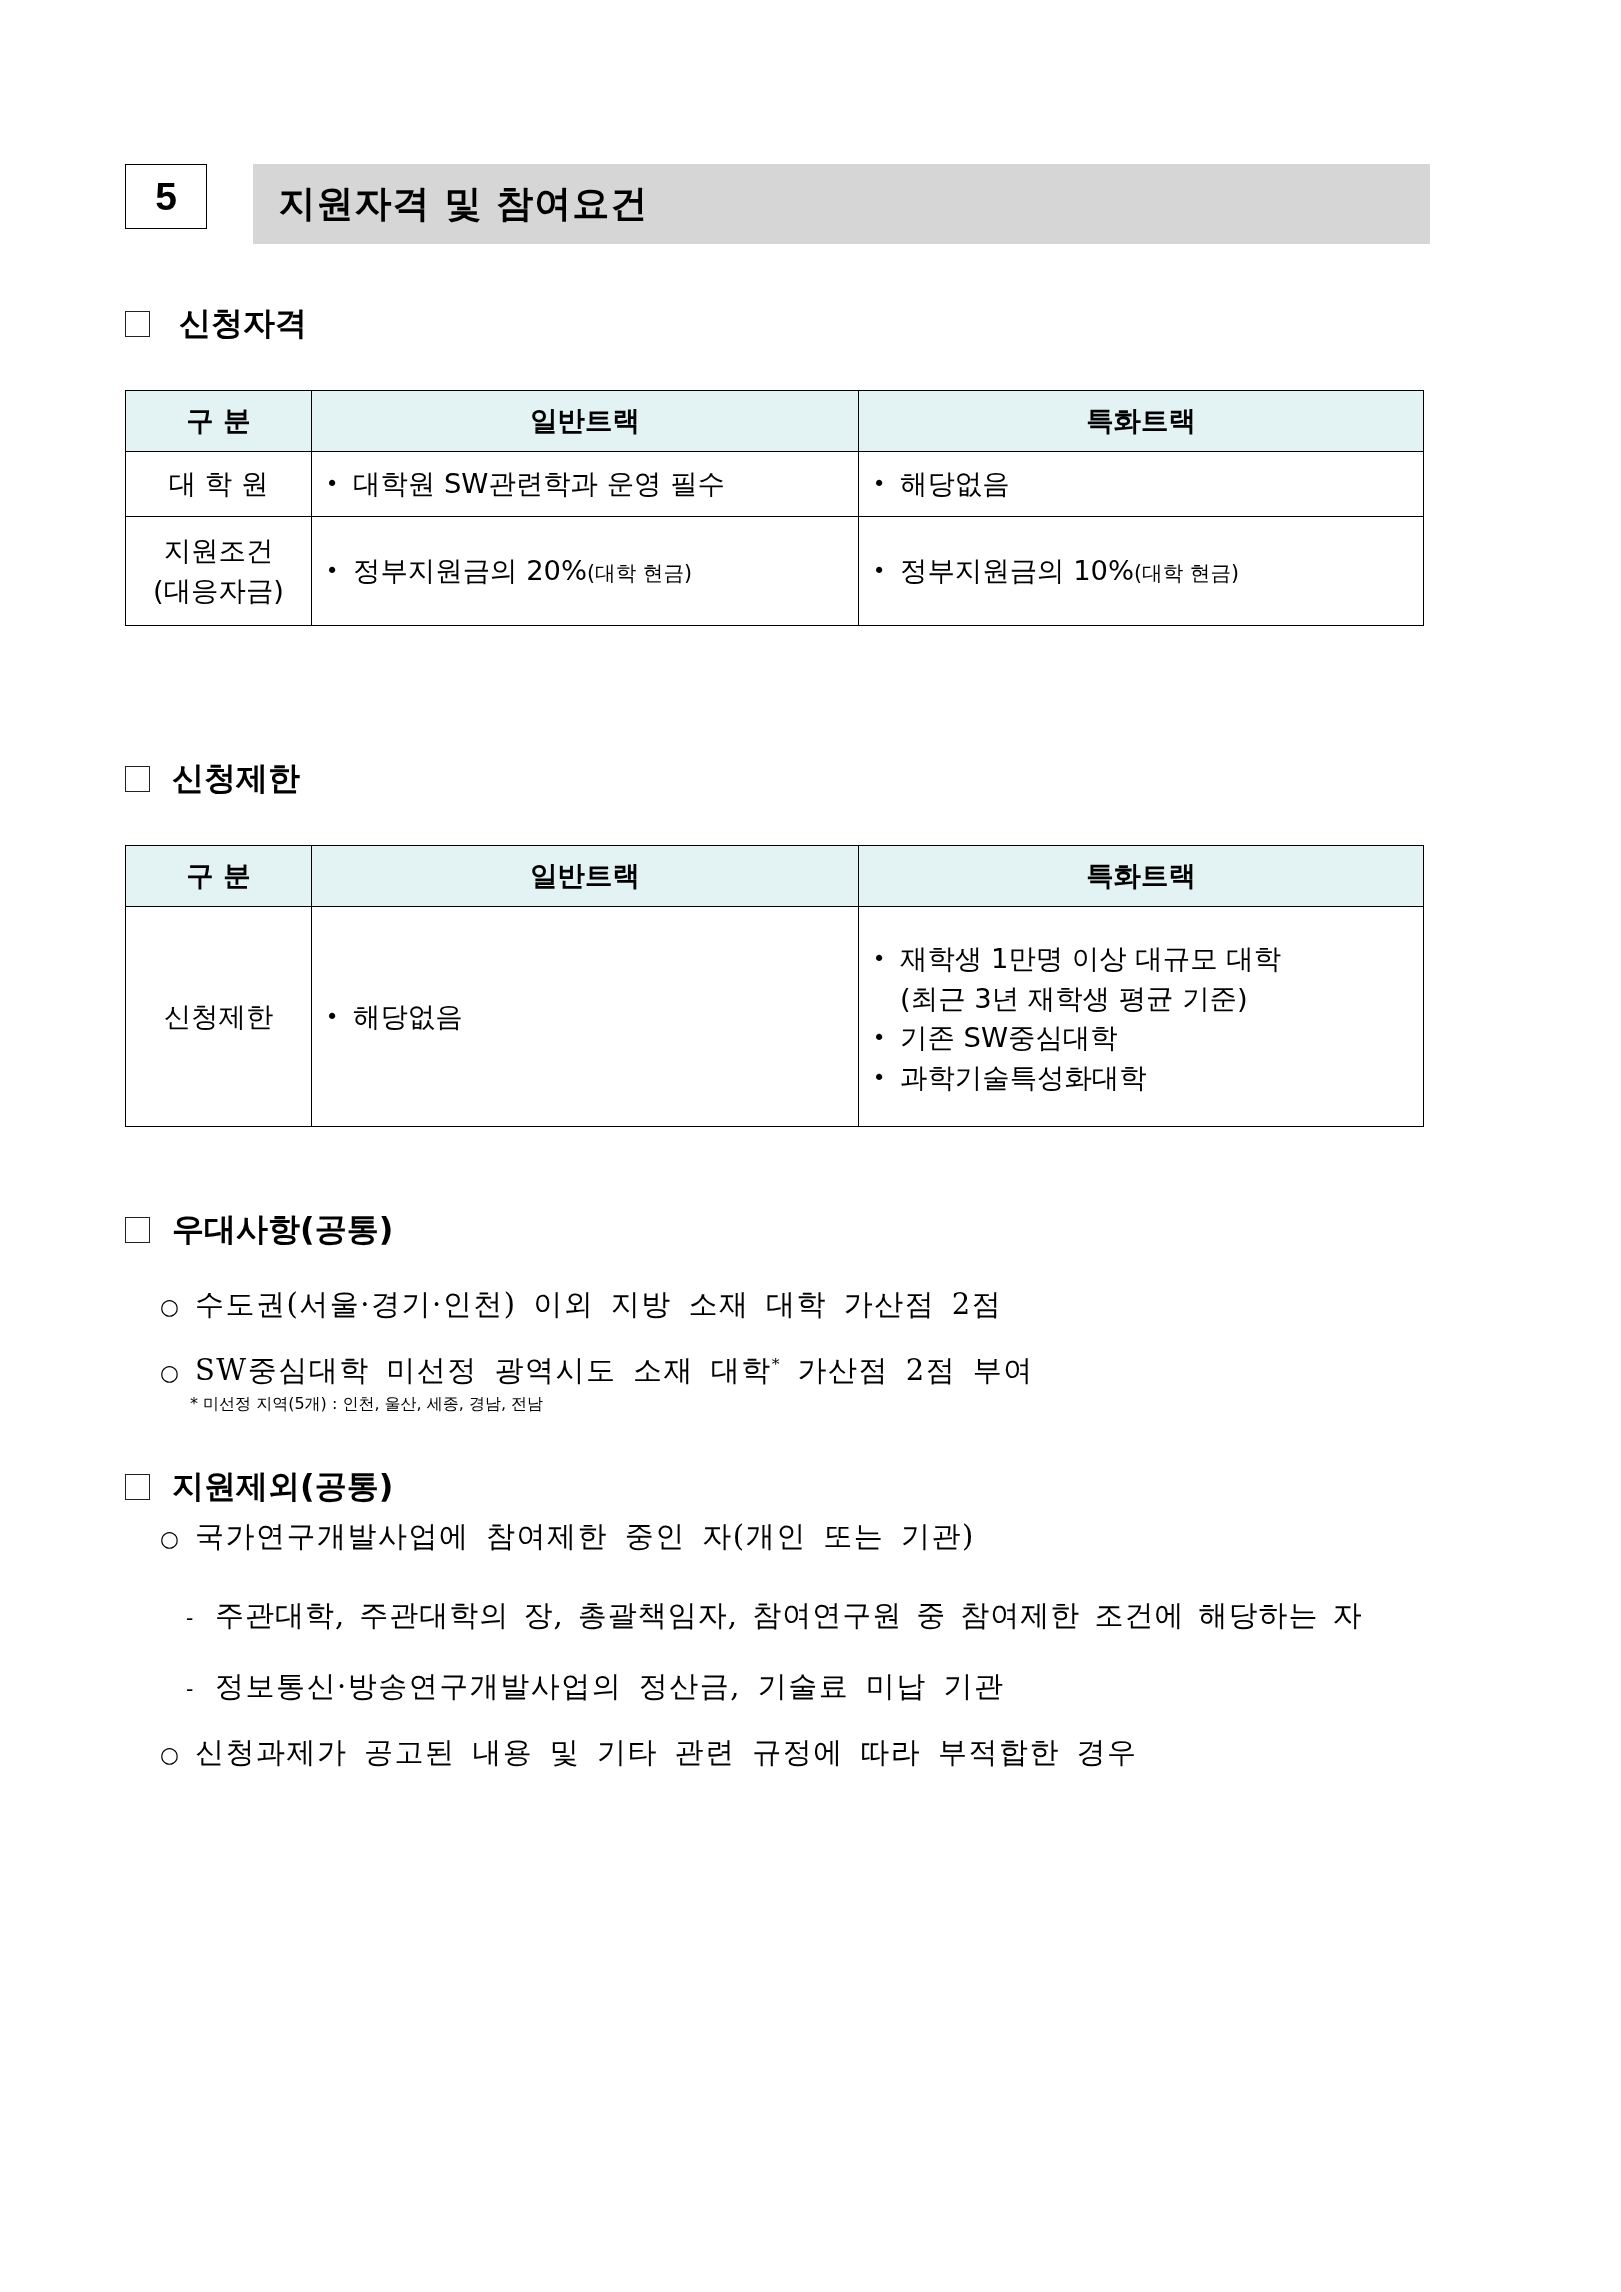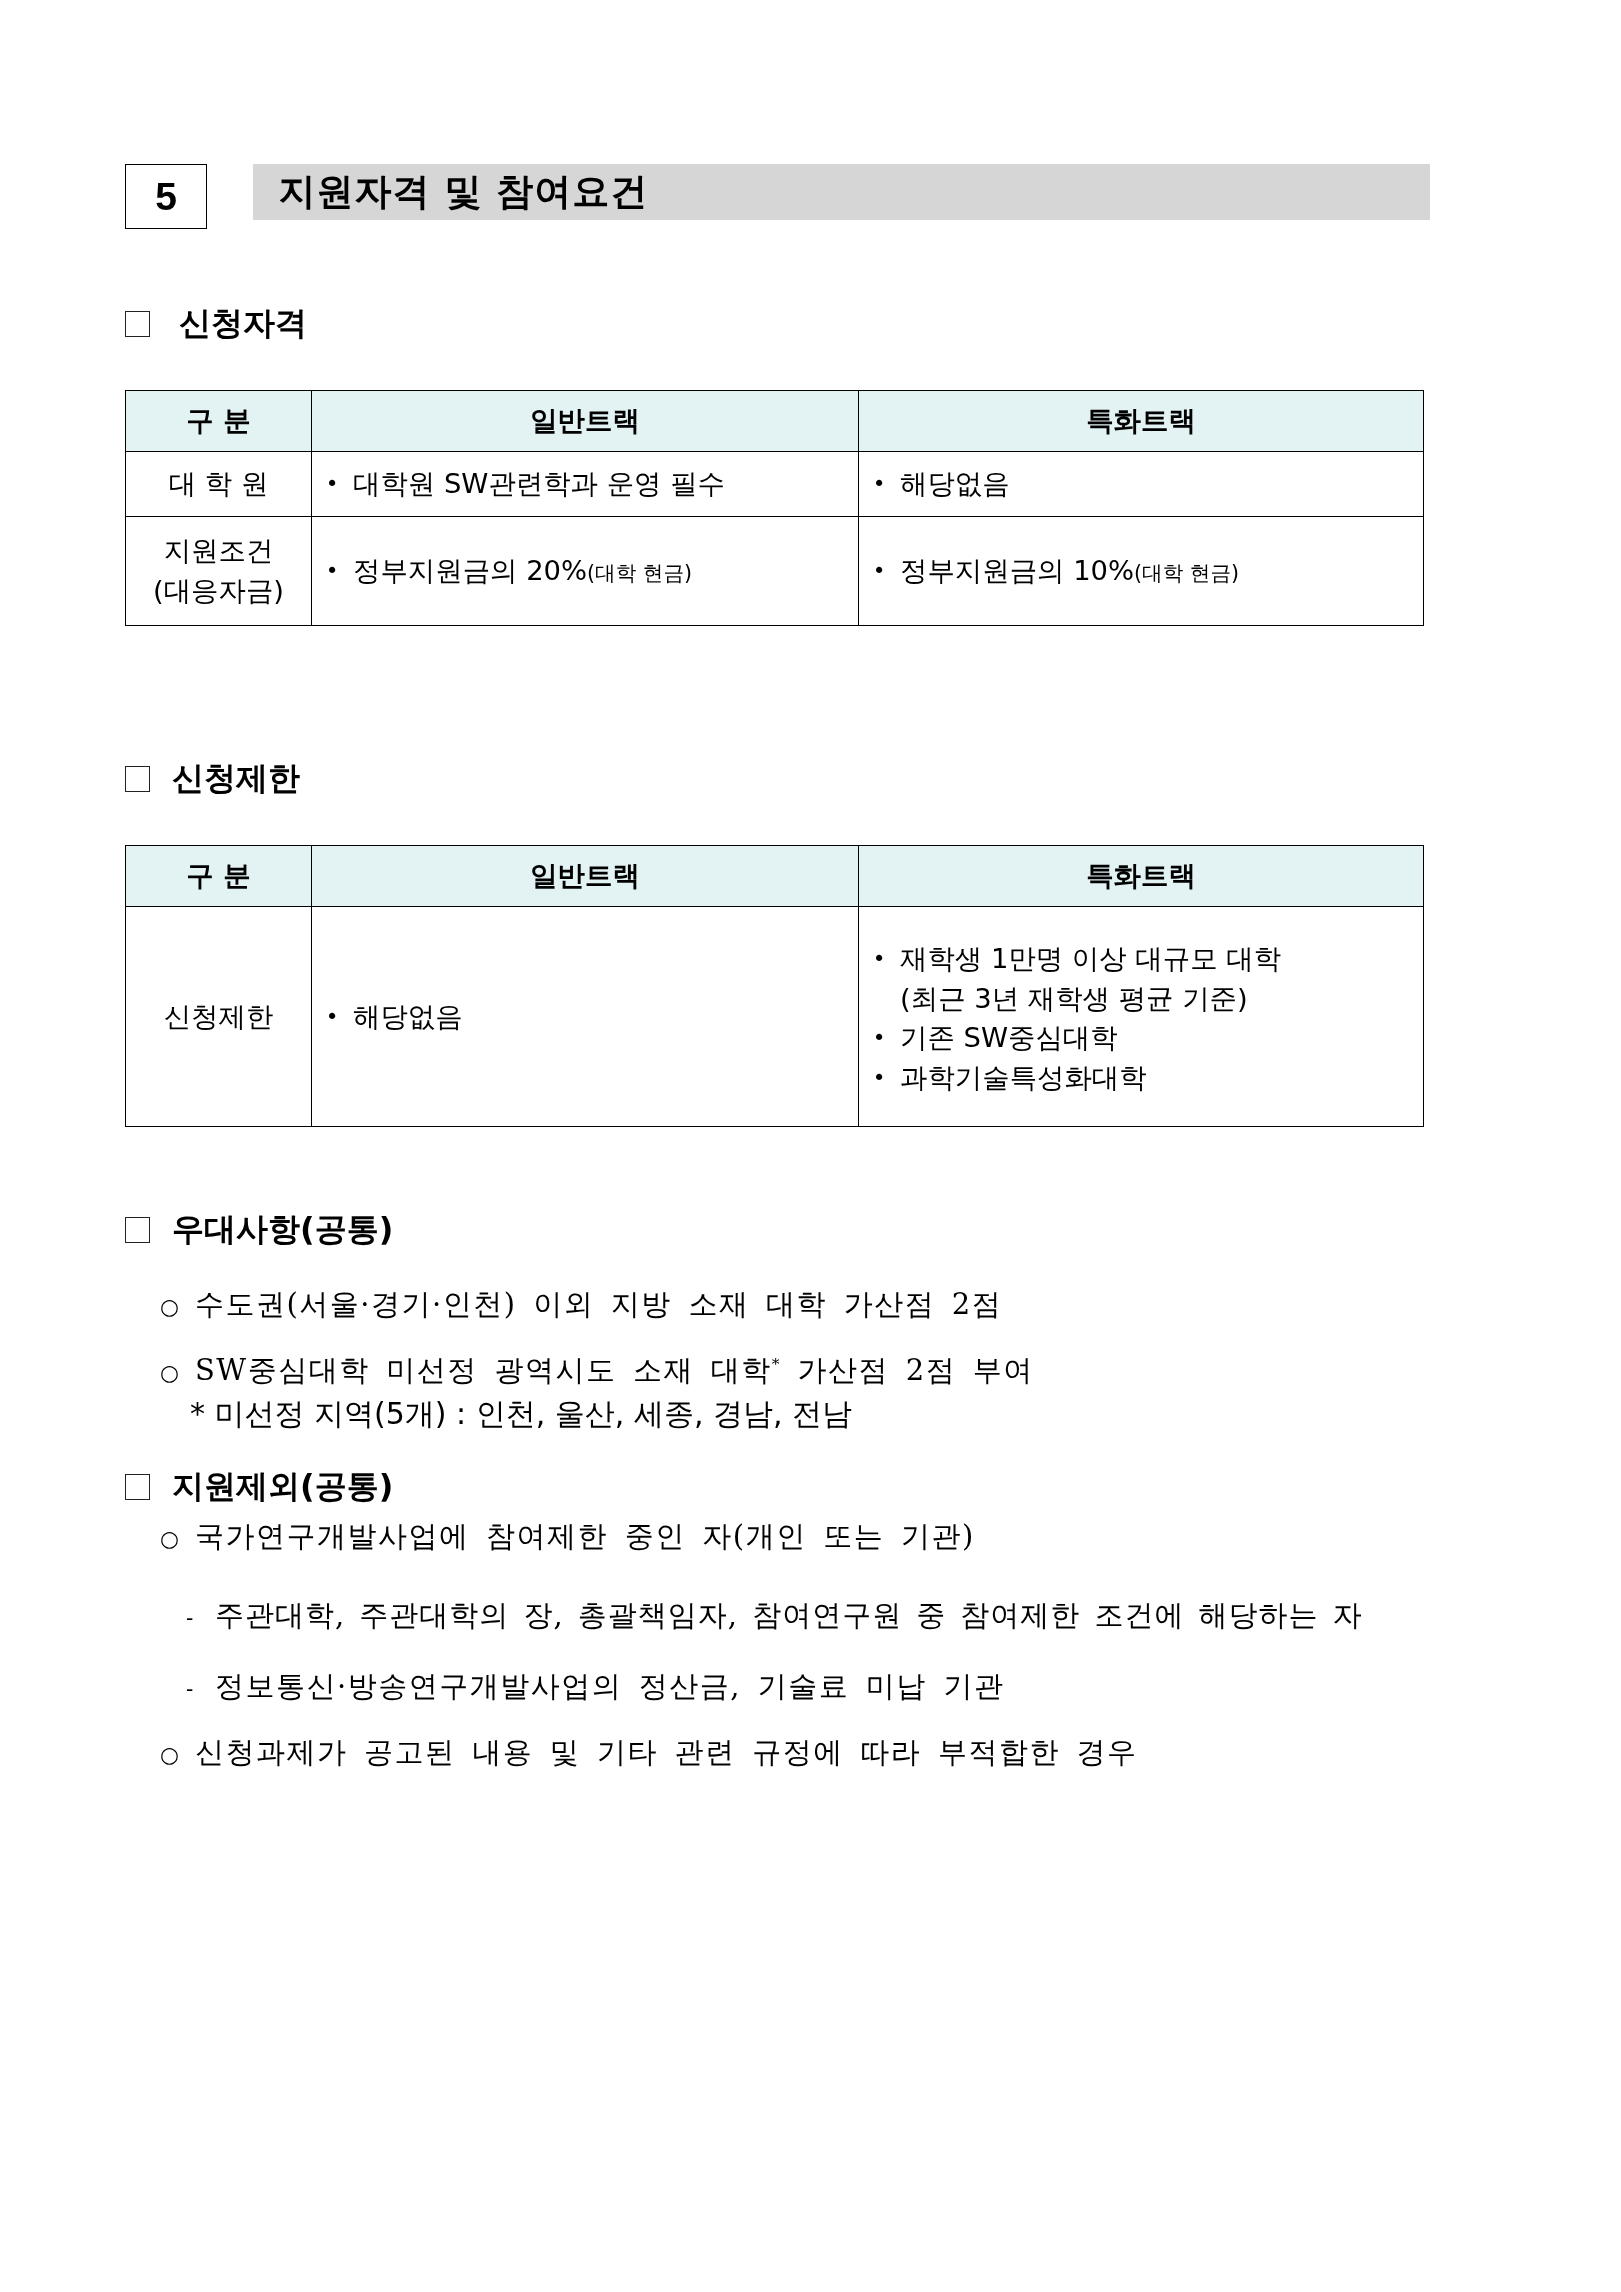--- a/index.html
+++ b/index.html
@@ -4,21 +4,21 @@
 <style>
   html, body { margin: 0; padding: 0; background: #ffffff; }
   body { width: 1621px; height: 2293px; position: relative; overflow: hidden;
          font-family: "DejaVu Sans", "Liberation Sans", sans-serif; color: #000; }
   .abs { position: absolute; }
 
   
   .chap-num { left: 125px; top: 164px; width: 82px; height: 65px; box-sizing: border-box;
               border: 1.5px solid #000; display: flex; align-items: center; justify-content: center;
               font-family: "Liberation Sans", sans-serif; font-weight: bold; font-size: 39px; }
-  .chap-bar { left: 253px; top: 164px; width: 1177px; height: 56px; background: #d6d6d6;
+  .chap-bar { left: 253px; top: 164px; width: 1177px; height: 80px; background: #d6d6d6;
               display: flex; align-items: center; box-sizing: border-box; padding-left: 25.5px;
               font-weight: bold; font-size: 37px; letter-spacing: 1px; }
 
   
   .sec-head { left: 125px; display: flex; align-items: center; font-weight: bold; font-size: 32px; }
   .sec-head .box { display: inline-block; width: 24.5px; height: 25.5px; border: 1.5px solid #222;
                    box-sizing: border-box; margin-right: 22.5px; }
 
   
   table.grid { position: absolute; left: 125px; width: 1298px; border-collapse: collapse; table-layout: fixed; }
@@ -28,21 +28,21 @@
   table.grid td.cell { padding-left: 13.7px; }
   .bul { display: flex; align-items: flex-start; line-height: 1.45; }
   .bul .dot { width: 27.4px; flex: none; font-size: 21.6px; padding-top: 3.9px; }
   .small { font-size: 20.6px; }
   .indent { padding-left: 27.4px; line-height: 1.45; }
 
   
   .line { font-family: "DejaVu Serif", "Liberation Serif", serif; font-size: 29px; white-space: nowrap;
           letter-spacing: 1.5px; word-spacing: 5.9px; }
   .line .mark { display: inline-block; width: 35px; font-size: 21.6px; }
-  .note { font-family: "DejaVu Sans", sans-serif; font-size: 30px; white-space: nowrap; }
+  .note { font-family: "DejaVu Sans", sans-serif; font-size: 16px; white-space: nowrap; }
   sup { font-size: 15.7px; }
 </style>
 </head>
 <body>
 
 <div class="abs chap-num">5</div>
 <div class="abs chap-bar">지원자격 및 참여요건</div>
 
 <div class="abs sec-head" style="top:302px;gap:7px;">
   <span class="box"></span>

